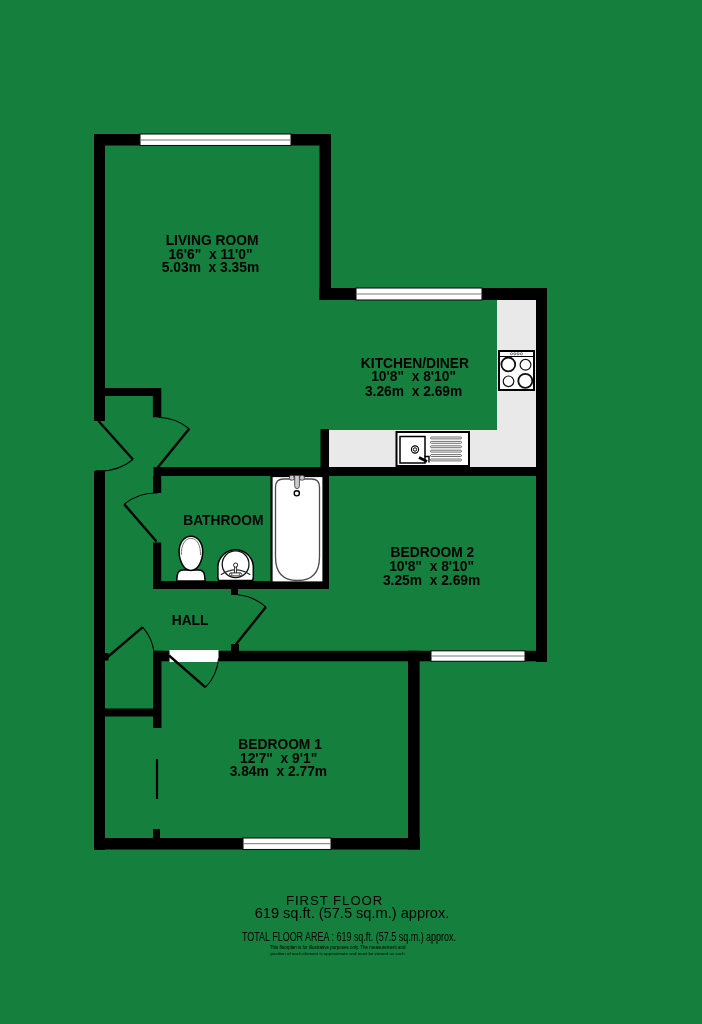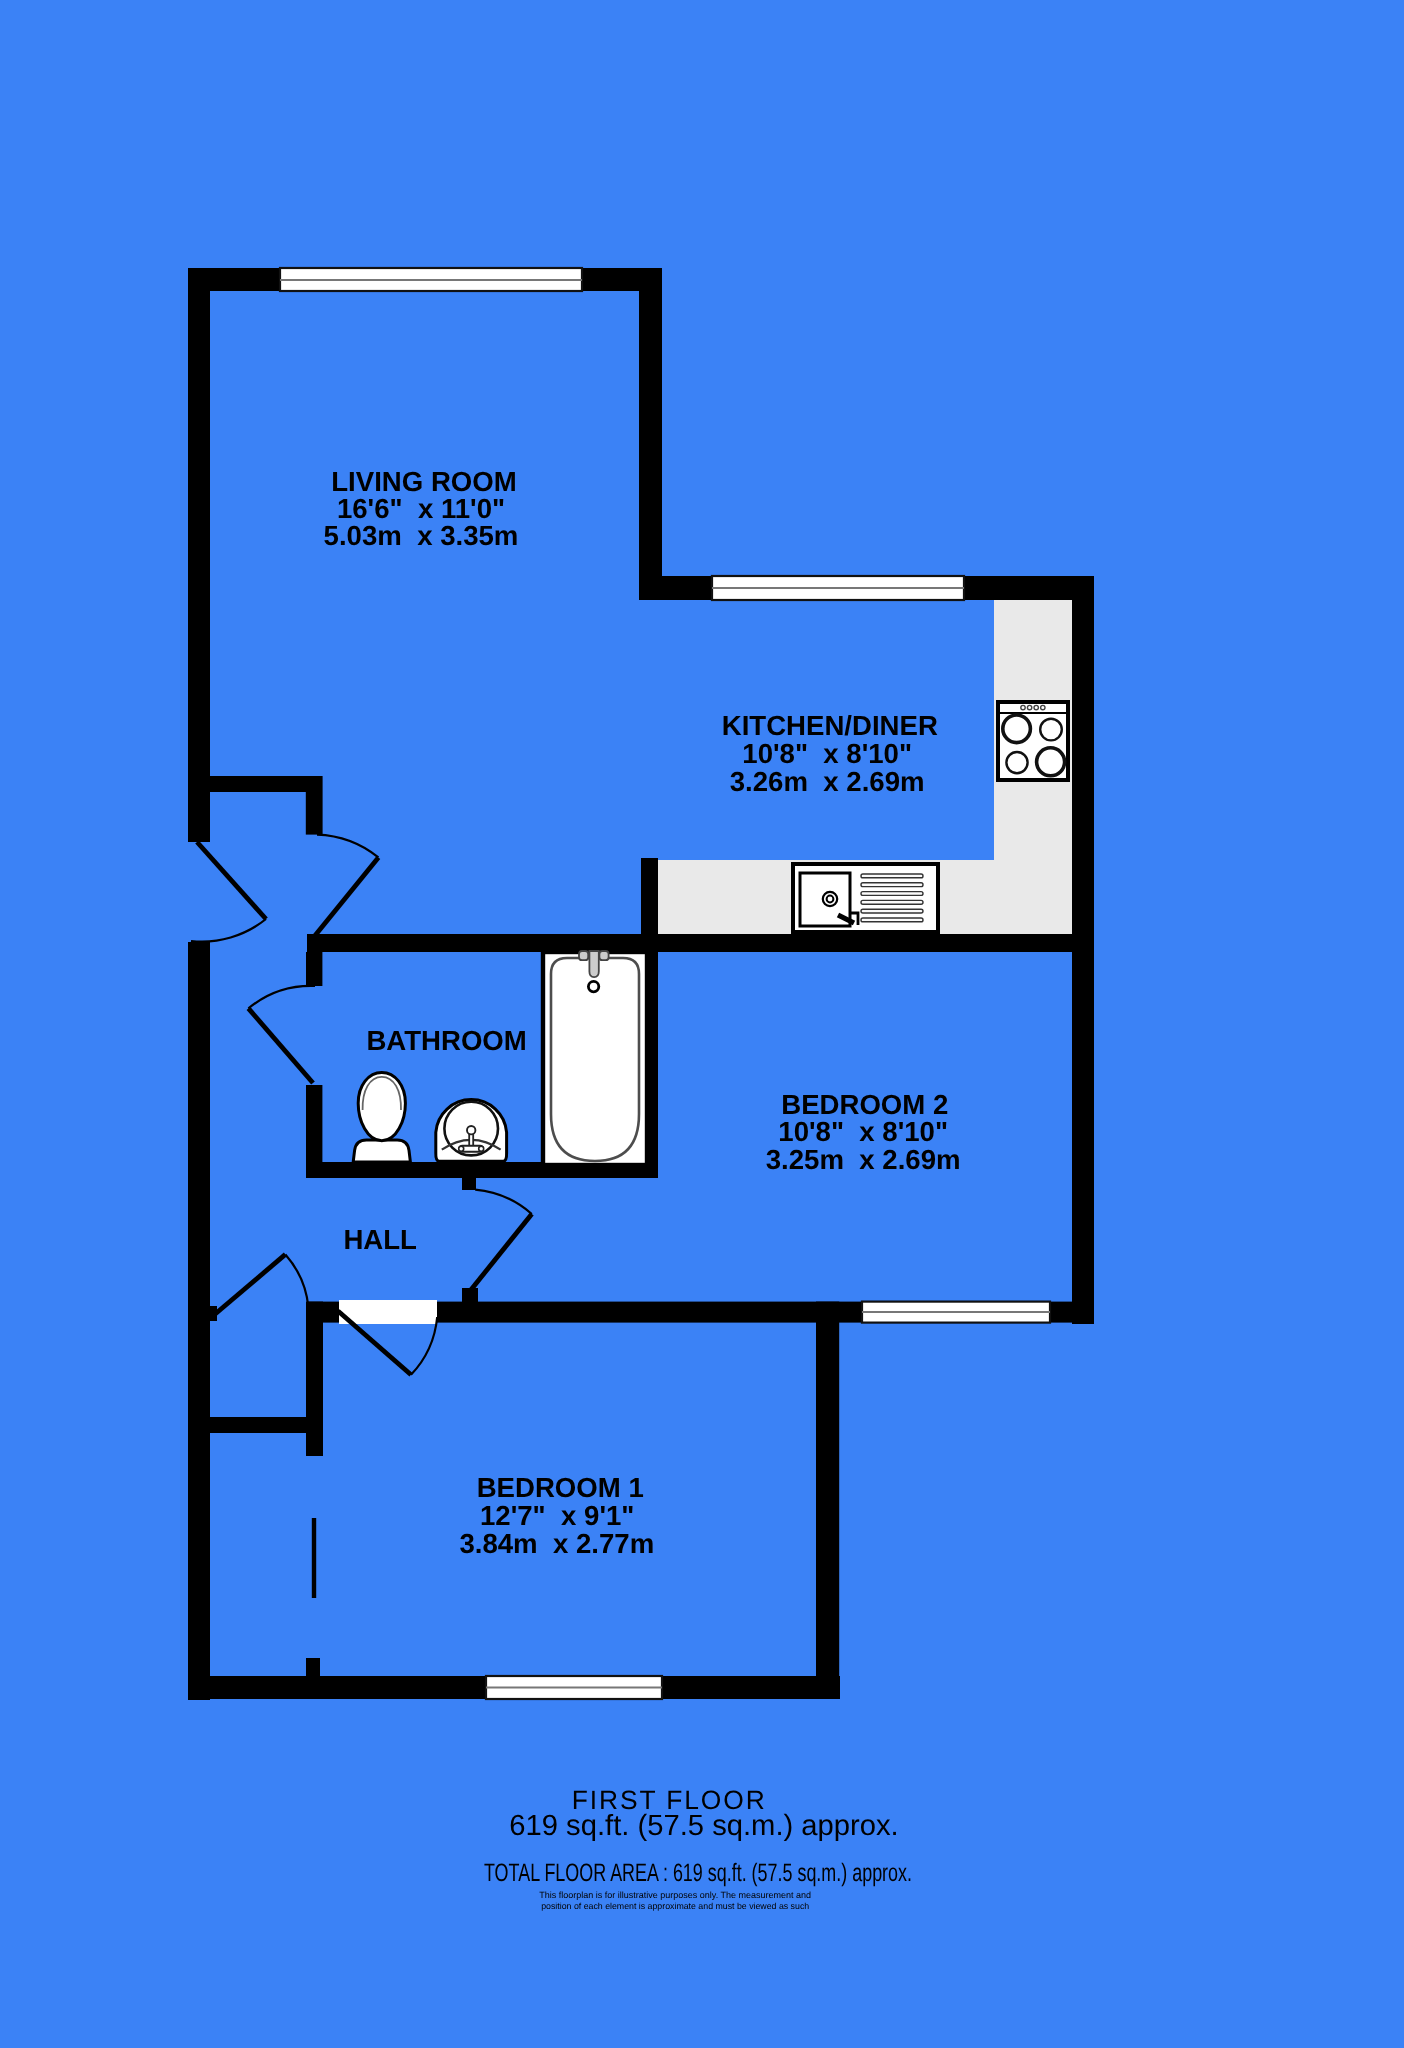--- a/index.html
+++ b/index.html
@@ -1,16 +1,16 @@
 <!DOCTYPE html>
 <html><head>
 <meta charset="utf-8">
 <style>
   html,body{margin:0;padding:0;background:#fff;}
-  #page{position:relative;width:702px;height:1024px;background:#3b82f6;overflow:hidden;}
+  #page{position:relative;width:702px;height:1024px;background:#15803d;overflow:hidden;}
   svg{position:absolute;left:0;top:0;}
   text{font-family:"Liberation Sans", sans-serif;fill:#000;}
   .rl{font-weight:bold;font-size:13.8px;}
 </style>
 </head>
 <body>
 <div id="page">
 <svg width="702" height="1024" viewBox="0 0 702 1024">
 
 <rect x="497" y="300" width="39" height="167" fill="#e9e9e9"></rect>

